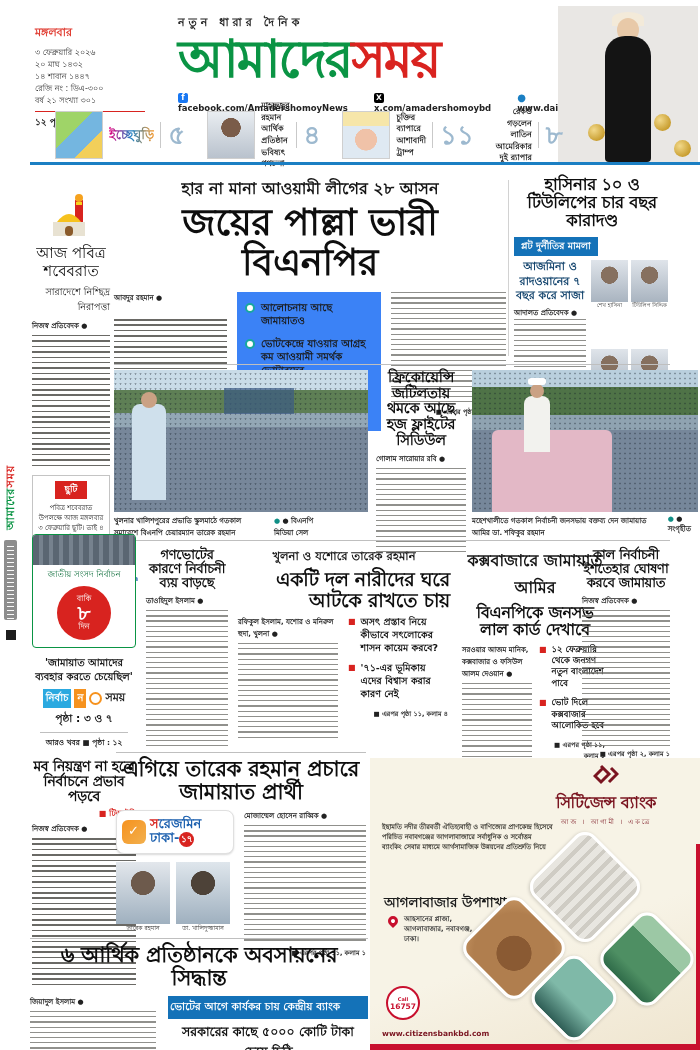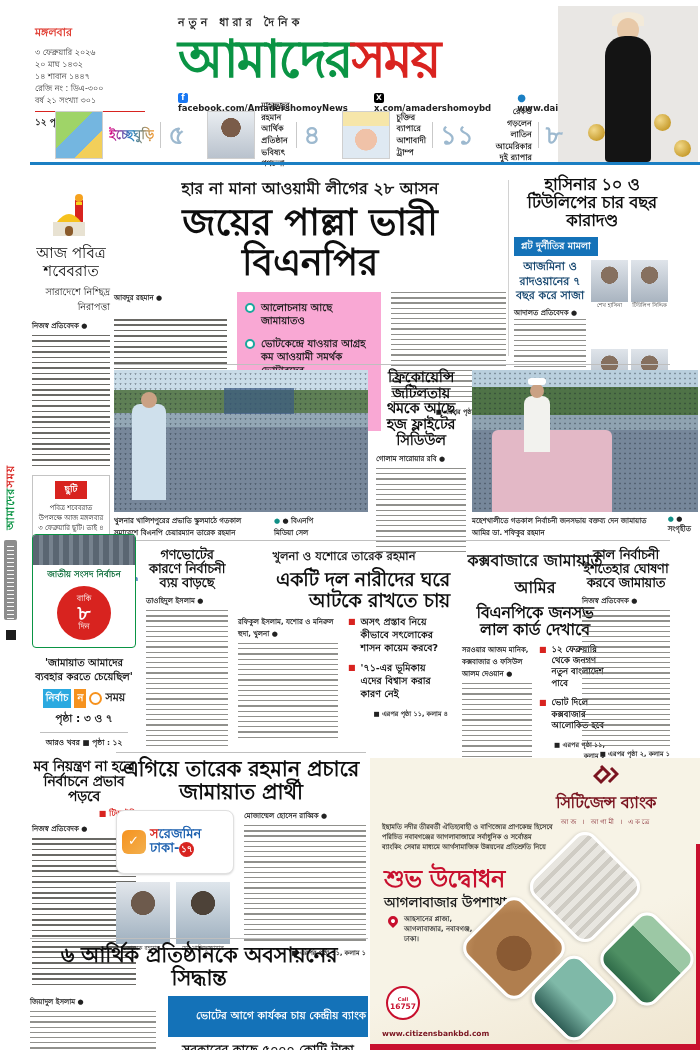--- a/index.html
+++ b/index.html
@@ -47,21 +47,21 @@
   
   .rail-title{font-size:15px;font-weight:400;text-align:center;line-height:1.2}
   .rail-sub{font-size:9.5px;font-weight:normal;text-align:right;color:#222;margin-top:5px}
   .chuti{border:1px solid #c4c4c4;padding:5px 5px 4px;font-size:6.8px;line-height:1.5;color:#222;text-align:center}
   .chuti-label{display:inline-block;background:#d8231f;color:#fff;font-weight:bold;font-size:9px;padding:2px 10px;margin-bottom:4px}
   .chuti a{color:#1b5fae;font-weight:bold;text-decoration:none}
   .chuti .sgn{display:block;text-align:right;font-weight:bold;margin-top:2px}
   
   .kicker{font-size:16px;font-weight:800;text-align:center;color:#161616}
   .mainhead{font-size:37px;text-align:center}
-  .bulletbox{background:#f9a8d4;padding:9px 8px;display:flex;flex-direction:column;gap:9px}
+  .bulletbox{background:#3b82f6;padding:9px 8px;display:flex;flex-direction:column;gap:9px}
   .bullet{display:flex;gap:6px;font-size:10px;font-weight:bold;line-height:1.35;color:#1b1b1b}
   .ring{flex:0 0 auto;width:6px;height:6px;border:2px solid #19a89d;border-radius:50%;margin-top:2px;background:#fff}
   
   .tagblue{display:inline-block;background:#1472b8;color:#fff;font-size:9.5px;font-weight:bold;padding:2px 7px}
   .hs-sub{font-size:11px;font-weight:800;text-align:center;color:#14456e;line-height:1.3}
   .pgrid{display:grid;grid-template-columns:37px 37px;gap:3px}
   .ptile{width:37px;height:42px;background:radial-gradient(circle at 50% 36%,#86705f 0 26%,transparent 27%),linear-gradient(#dfe4ea,#a9b4c0)}
   .pcap{font-size:5.5px;text-align:center;color:#333;line-height:1.2}
   
   .rally{background:
@@ -69,41 +69,41 @@
     linear-gradient(#c9dce8 0 14%,#5e7f55 14% 30%,#93a7b5 30% 40%,#77879a 40%);
     background-size:5px 5px,100% 100%}
   .caprow{display:flex;justify-content:space-between;margin-top:3px;gap:8px}
   
   .kick2{font-size:11.5px;font-weight:bold;text-align:center;color:#161616}
   .rsq{color:#d8231f;font-size:8px;line-height:1.5}
   .bullet2{display:flex;gap:5px;font-size:9.5px;font-weight:bold;line-height:1.35}
   
   .ebox{border:1.5px solid #0a9444;border-radius:4px;overflow:hidden;background:#fff}
   .ebuild{height:30px;background:repeating-linear-gradient(90deg,#5a6672 0 6px,#76828e 6px 10px),linear-gradient(#8d99a5,#5a6672)}
-  .etitle{font-size:8.5px;font-weight:700;color:#0a6b38;text-align:center;padding:3px 0 2px}
+  .etitle{font-size:8.5px;font-weight:400;color:#0a6b38;text-align:center;padding:3px 0 2px}
   .ecirc{width:54px;height:54px;background:#d8231f;border-radius:50%;color:#fff;display:flex;flex-direction:column;align-items:center;justify-content:center;margin:2px auto 7px;line-height:1}
   .ecirc .b1{font-size:8px}.ecirc .b2{font-size:20px;font-weight:800}.ecirc .b3{font-size:8px}
   .quote{font-size:10px;font-weight:800;text-align:center;line-height:1.35;margin:8px 0 6px}
   .nslogo{display:flex;align-items:center;justify-content:center;gap:3px;margin:2px 0}
   .ns1{background:#2aa9e0;color:#fff;font-size:10px;font-weight:800;padding:1px 3px}
   .ns2{background:#f6921e;color:#fff;font-size:10px;font-weight:800;padding:1px 3px}
   .clk{width:9px;height:9px;border:2px solid #f6921e;border-radius:50%}
   .ns3{font-size:11px;font-weight:800;color:#222}
   .pages{font-size:10.5px;font-weight:800;text-align:center;margin:3px 0}
   .morelnk{font-size:7.5px;font-weight:bold;text-align:center;color:#222}
   
-  .badge{display:flex;align-items:center;gap:4px;border:1px solid #e0e0e0;border-radius:8px;padding:16px 5px;background:#fff;box-shadow:0 1px 2px rgba(0,0,0,.15)}
+  .badge{display:flex;align-items:center;gap:4px;border:1px solid #e0e0e0;border-radius:8px;padding:6px 5px;background:#fff;box-shadow:0 1px 2px rgba(0,0,0,.15)}
   .bicon{width:24px;height:24px;background:linear-gradient(135deg,#f6921e,#f2b04e);border-radius:6px;flex:0 0 auto;position:relative}
   .bicon:after{content:"✓";position:absolute;left:6px;top:3px;color:#fff;font-size:13px;font-weight:bold}
   .bt1{font-size:13px;font-weight:800;line-height:1.05}
   .bt1 .r{color:#d8231f}.bt1 .b{color:#1b5fae}
   .bnum{display:inline-block;width:15px;height:15px;background:#d8231f;color:#fff;border-radius:50%;font-size:9px;font-weight:800;text-align:center;line-height:15px}
   .ptile2{width:54px;height:62px;background:radial-gradient(circle at 50% 34%,#6d5a4c 0 24%,transparent 25%),linear-gradient(#e3e7ec,#9fb0bf)}
   
-  .bluebar{background:#1472b8;color:#fff;font-size:10.5px;font-weight:800;text-align:right;padding:12px 2px}
+  .bluebar{background:#1472b8;color:#fff;font-size:10.5px;font-weight:800;text-align:left;padding:3px 2px}
   .liq-sub{font-size:12.5px;font-weight:800;text-align:center;margin-top:4px}
   
   .ad{background:linear-gradient(160deg,#f7f3e6 0 60%,#efe5cf);overflow:hidden}
   .adbrand{font-size:16px;font-weight:800;color:#7a1420;letter-spacing:-.5px}
   .adtag{font-size:6.5px;color:#7a1420;letter-spacing:2px;text-align:center}
   .adintro{font-size:6.6px;line-height:1.55;color:#3c3a33;font-weight:bold}
   .adtitle{font-size:24px;font-weight:800;color:#c8102e;letter-spacing:-.5px}
   .adbranch{font-size:13.5px;font-weight:800;color:#1c1c1c}
   .adaddr{font-size:6.8px;line-height:1.5;color:#333;font-weight:bold}
   .pin{width:10px;height:10px;background:#c8102e;border-radius:50% 50% 50% 0;transform:rotate(-45deg);position:relative;flex:0 0 auto;margin-top:2px}
@@ -454,21 +454,20 @@
       <path d="M18 4 L24 10 L16 18" fill="none" stroke="#7a1420" stroke-width="3"></path>
     </svg>
     <div class="adbrand">সিটিজেন্স ব্যাংক</div>
     <div class="adtag">আজ । আগামী । একত্রে</div>
   </div>
   <div class="adintro" style="position:absolute;left:12px;top:64px;width:190px">
     <div>ইছামতি নদীর তীরবর্তী ঐতিহ্যবাহী ও বাণিজ্যের প্রাণকেন্দ্র হিসেবে</div>
       <div>পরিচিত নবাবগঞ্জের আগলাবাজারে সর্বাধুনিক ও সর্বোত্তম</div>
       <div>ব্যাংকিং সেবার মাধ্যমে আর্থসামাজিক উন্নয়নের প্রতিশ্রুতি নিয়ে</div>
   </div>
-  <div class="adtitle" style="position:absolute;left:14px;top:102px">শুভ উদ্বোধন</div>
   <div class="adbranch" style="position:absolute;left:14px;top:134px">আগলাবাজার উপশাখা</div>
   <div style="position:absolute;left:18px;top:156px;display:flex;gap:6px">
     <span class="pin"></span>
     <span class="adaddr"><span>আহসানের প্লাজা,</span><br><span>আগলাবাজার, নবাবগঞ্জ,</span><br><span>ঢাকা।</span></span>
   </div>
   <div style="position:absolute;right:18px;top:86px;width:206px;height:190px">
     <div class="tile t-palace" style="left:66px;top:0;width:80px;height:80px"></div>
     <div class="tile t-pottery" style="left:-2px;top:64px;width:74px;height:74px"></div>
     <div class="tile t-shrine" style="left:134px;top:78px;width:68px;height:68px"></div>
     <div class="tile t-boats" style="left:64px;top:120px;width:62px;height:62px"></div>

